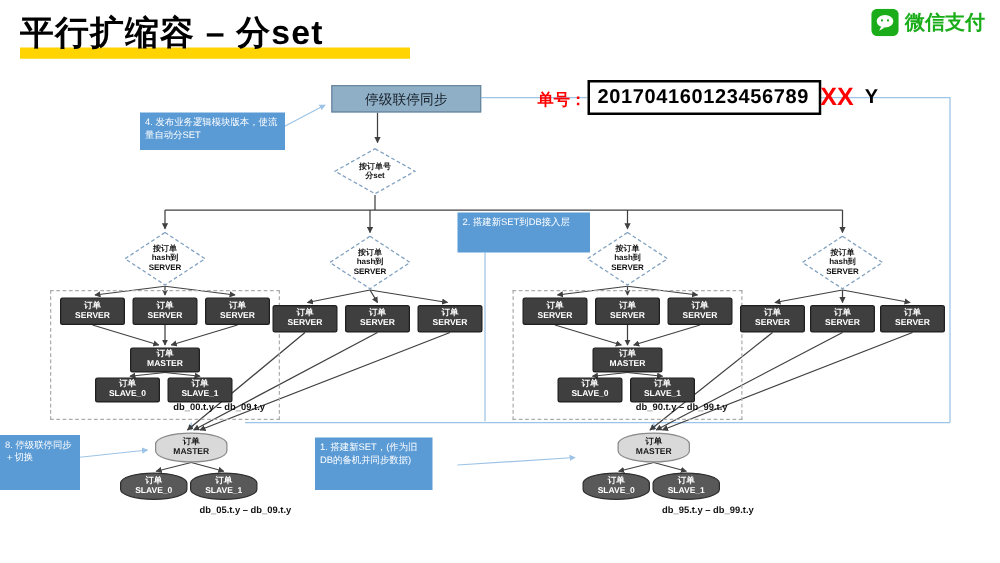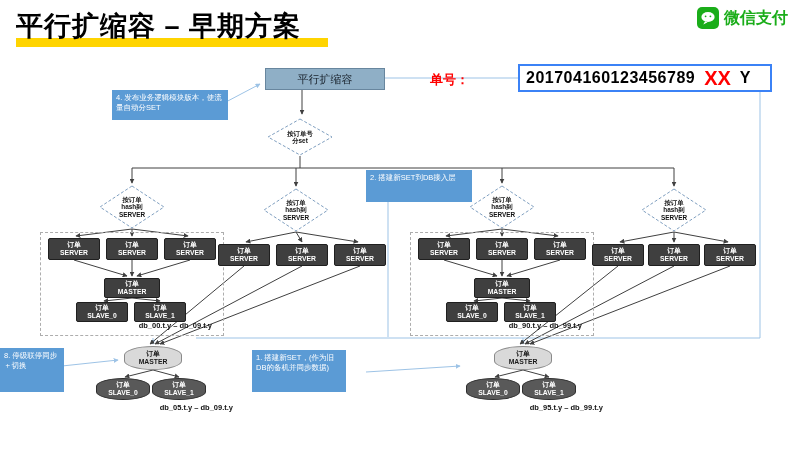--- a/index.html
+++ b/index.html
@@ -14,23 +14,23 @@
            background:#FFD400; z-index:3; }
   .brand { position:absolute; right:12px; top:7px; display:flex; align-items:center; gap:5px; z-index:4; }
   .brand-text { font-size:16px; font-weight:bold; color:#1AAD19; }
 
   
   .service-box { position:absolute; left:265px; top:68px; width:120px; height:22px;
            background:#8FAFC6; border:1px solid #68869E; color:#17202A; font-size:11px;
            display:flex; align-items:center; justify-content:center; z-index:2; }
   .order-label { position:absolute; left:430px; top:71px; font-size:13px; font-weight:bold;
            color:#FF0000; z-index:2; }
-  .order-box { position:absolute; left:470px; top:64px; width:254px; height:28px;
-           border:2px solid #3b82f6; background:#fff; display:flex; align-items:center;
-           padding:0 6px; z-index:2;margin-left:48px; }
+  .order-box { position:absolute; left:470px; top:64px; width:187px; height:28px;
+           border:2px solid #000000; background:#fff; display:flex; align-items:center;
+           padding:0 6px; z-index:2; }
   .order-box .num { font-size:16px; font-weight:bold; color:#000; letter-spacing:0.5px; }
   .order-box .xx  { font-size:20px; font-weight:bold; color:#FF0000; margin-left:9px; }
   .order-box .yy  { font-size:16px; font-weight:bold; color:#000; margin-left:9px; }
 
   
   .callout { position:absolute; background:#5B9BD5; color:#fff; font-size:7.5px; line-height:1.3;
            padding:3px 4px; z-index:3; }
 
   
   .diamond { position:absolute; z-index:2; }
@@ -56,21 +56,21 @@
   .dashed-group { position:absolute; border:1px dashed #ADADAD; z-index:1; }
 
   .connectors { position:absolute; left:0; top:0; z-index:1; pointer-events:none; }
 </style>
 </head>
 <body>
 
 <div class="stage">
 
   <div class="title-underline"></div>
-  <div class="title">平行扩缩容 – 早期方案</div>
+  <div class="title">平行扩缩容 – 分set</div>
   <div class="brand">
     <svg width="22" height="22" viewBox="0 0 22 22">
       <rect width="22" height="22" rx="5" fill="#1AAD19"></rect>
       <ellipse cx="11" cy="10" rx="6.6" ry="5" fill="#fff"></ellipse>
       <path d="M8 14.2 L6.3 17.6 L10.6 15.2 Z" fill="#fff"></path>
       <circle cx="8.6" cy="9.3" r="0.9" fill="#1AAD19"></circle>
       <circle cx="13.4" cy="9.3" r="0.9" fill="#1AAD19"></circle>
     </svg>
     <span class="brand-text">微信支付</span>
   </div>
@@ -141,21 +141,21 @@
       <line x1="674" y1="266" x2="525" y2="344" marker-end="url(#mB)"></line>
       <line x1="730" y1="266" x2="530" y2="344" marker-end="url(#mB)"></line>
 
       <line x1="153" y1="370" x2="125" y2="377" marker-end="url(#mB)"></line>
       <line x1="153" y1="370" x2="179" y2="377" marker-end="url(#mB)"></line>
       <line x1="523" y1="370" x2="495" y2="377" marker-end="url(#mB)"></line>
       <line x1="523" y1="370" x2="549" y2="377" marker-end="url(#mB)"></line>
     </g>
   </svg>
 
-  <div class="service-box">平行扩缩容</div>
+  <div class="service-box">停级联停同步</div>
   <div class="order-label">单号：</div>
   <div class="order-box">
     <span class="num">201704160123456789</span>
     <span class="xx">XX</span>
     <span class="yy">Y</span>
   </div>
 
   <div class="callout" style="left:112px;top:90px;width:116px;height:30px">4. 发布业务逻辑模块版本，使流量自动分SET</div>
   <div class="callout" style="left:366px;top:170px;width:106px;height:32px">2. 搭建新SET到DB接入层</div>
   <div class="callout" style="left:0px;top:348px;width:64px;height:44px">8. 停级联停同步＋切换</div>

